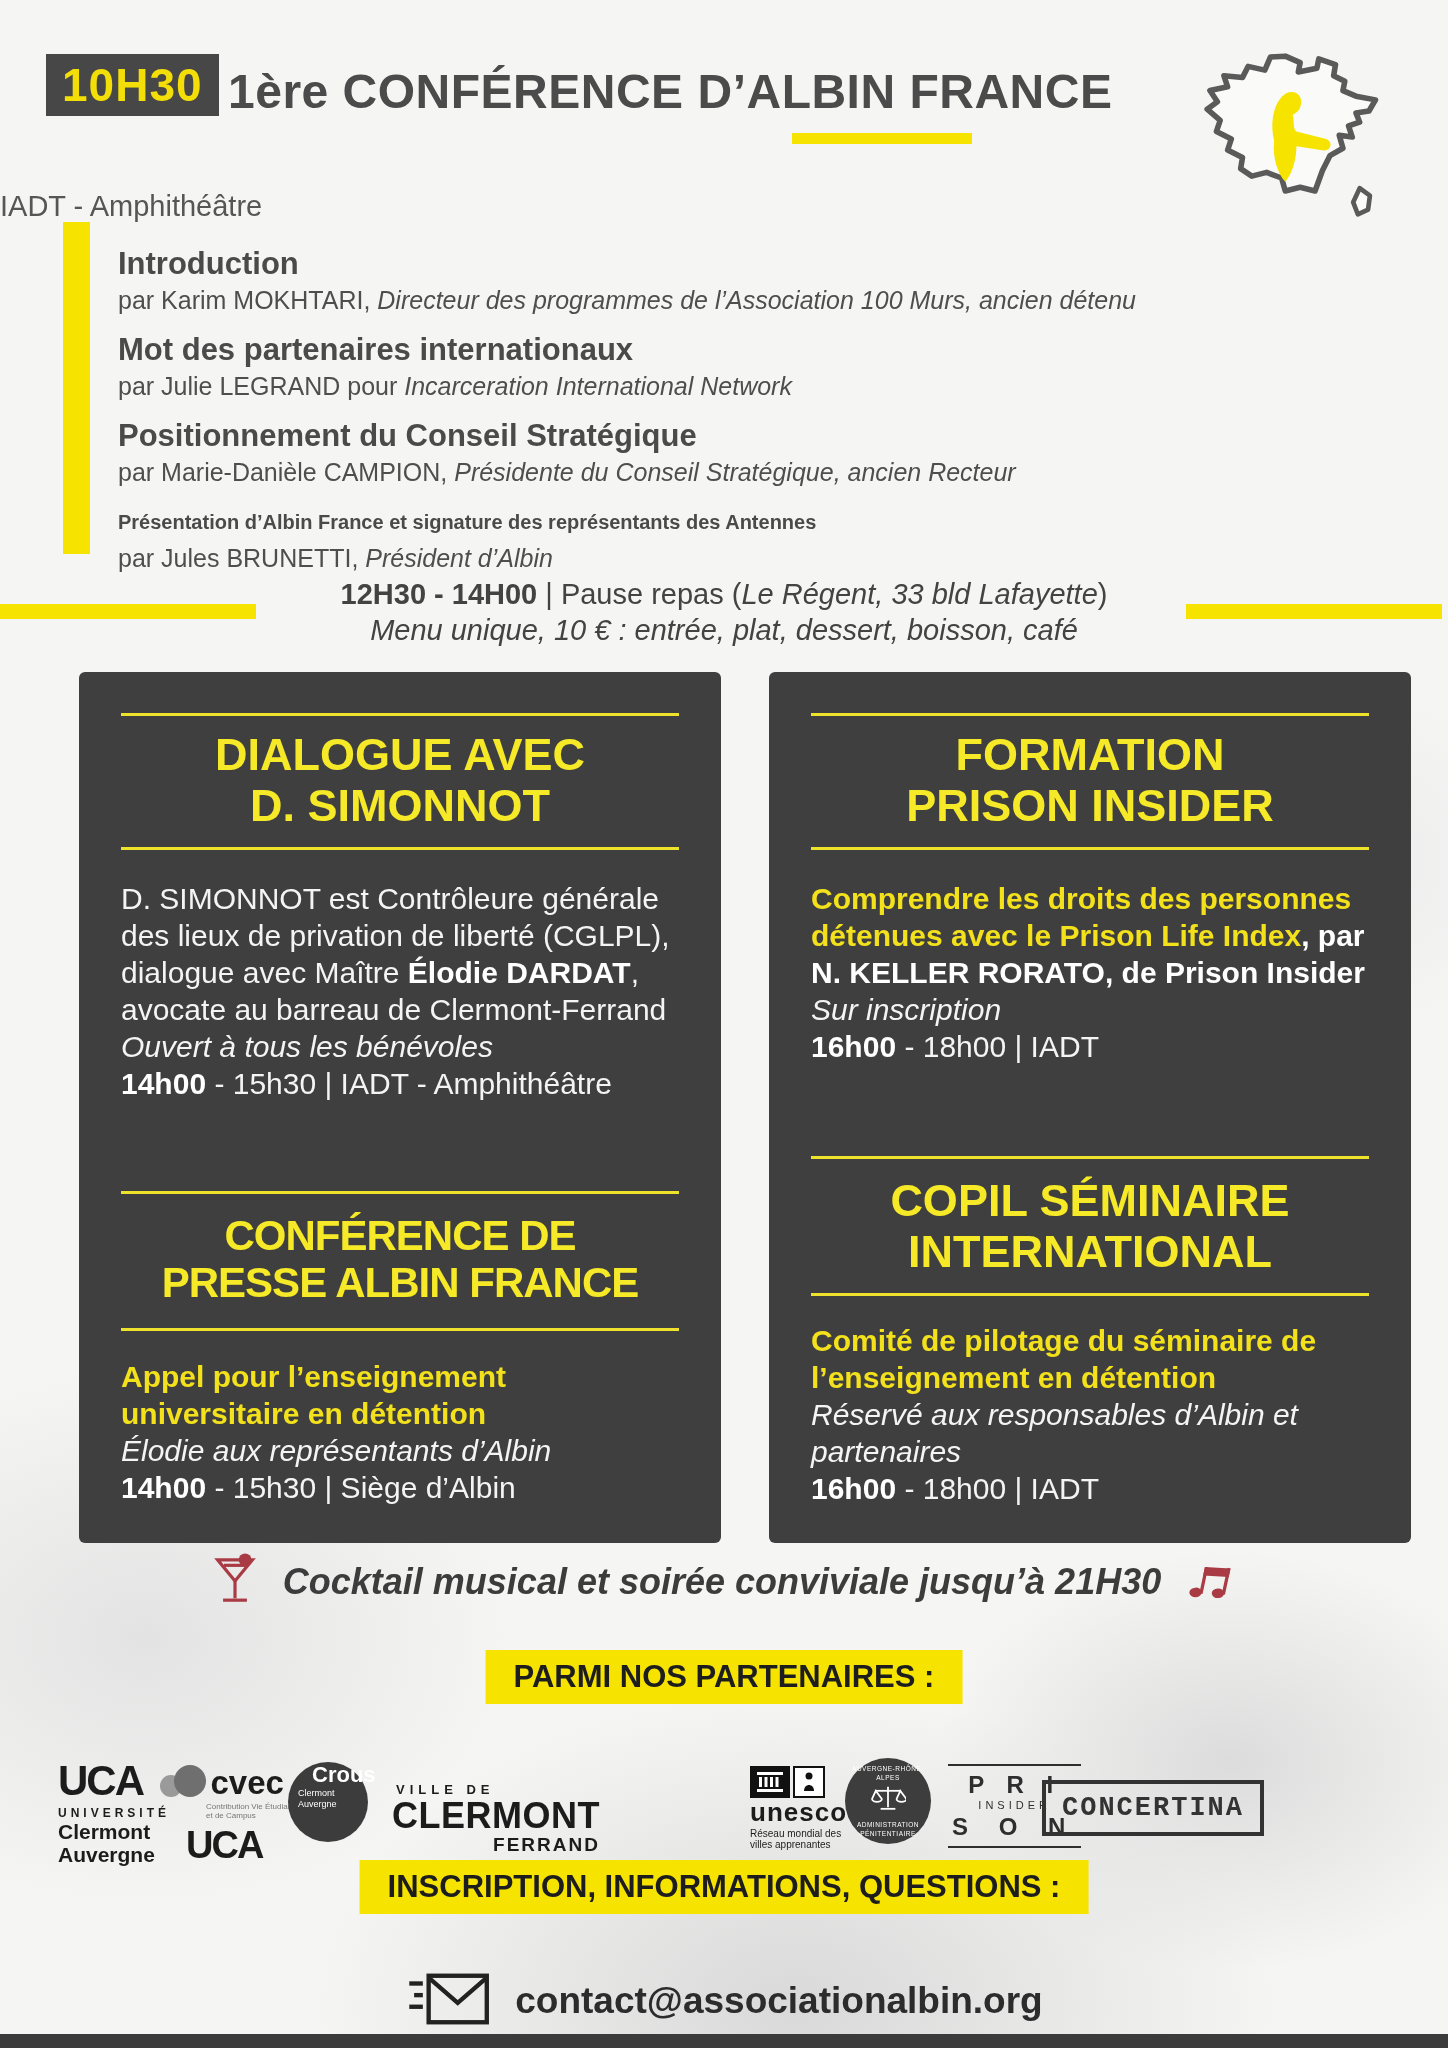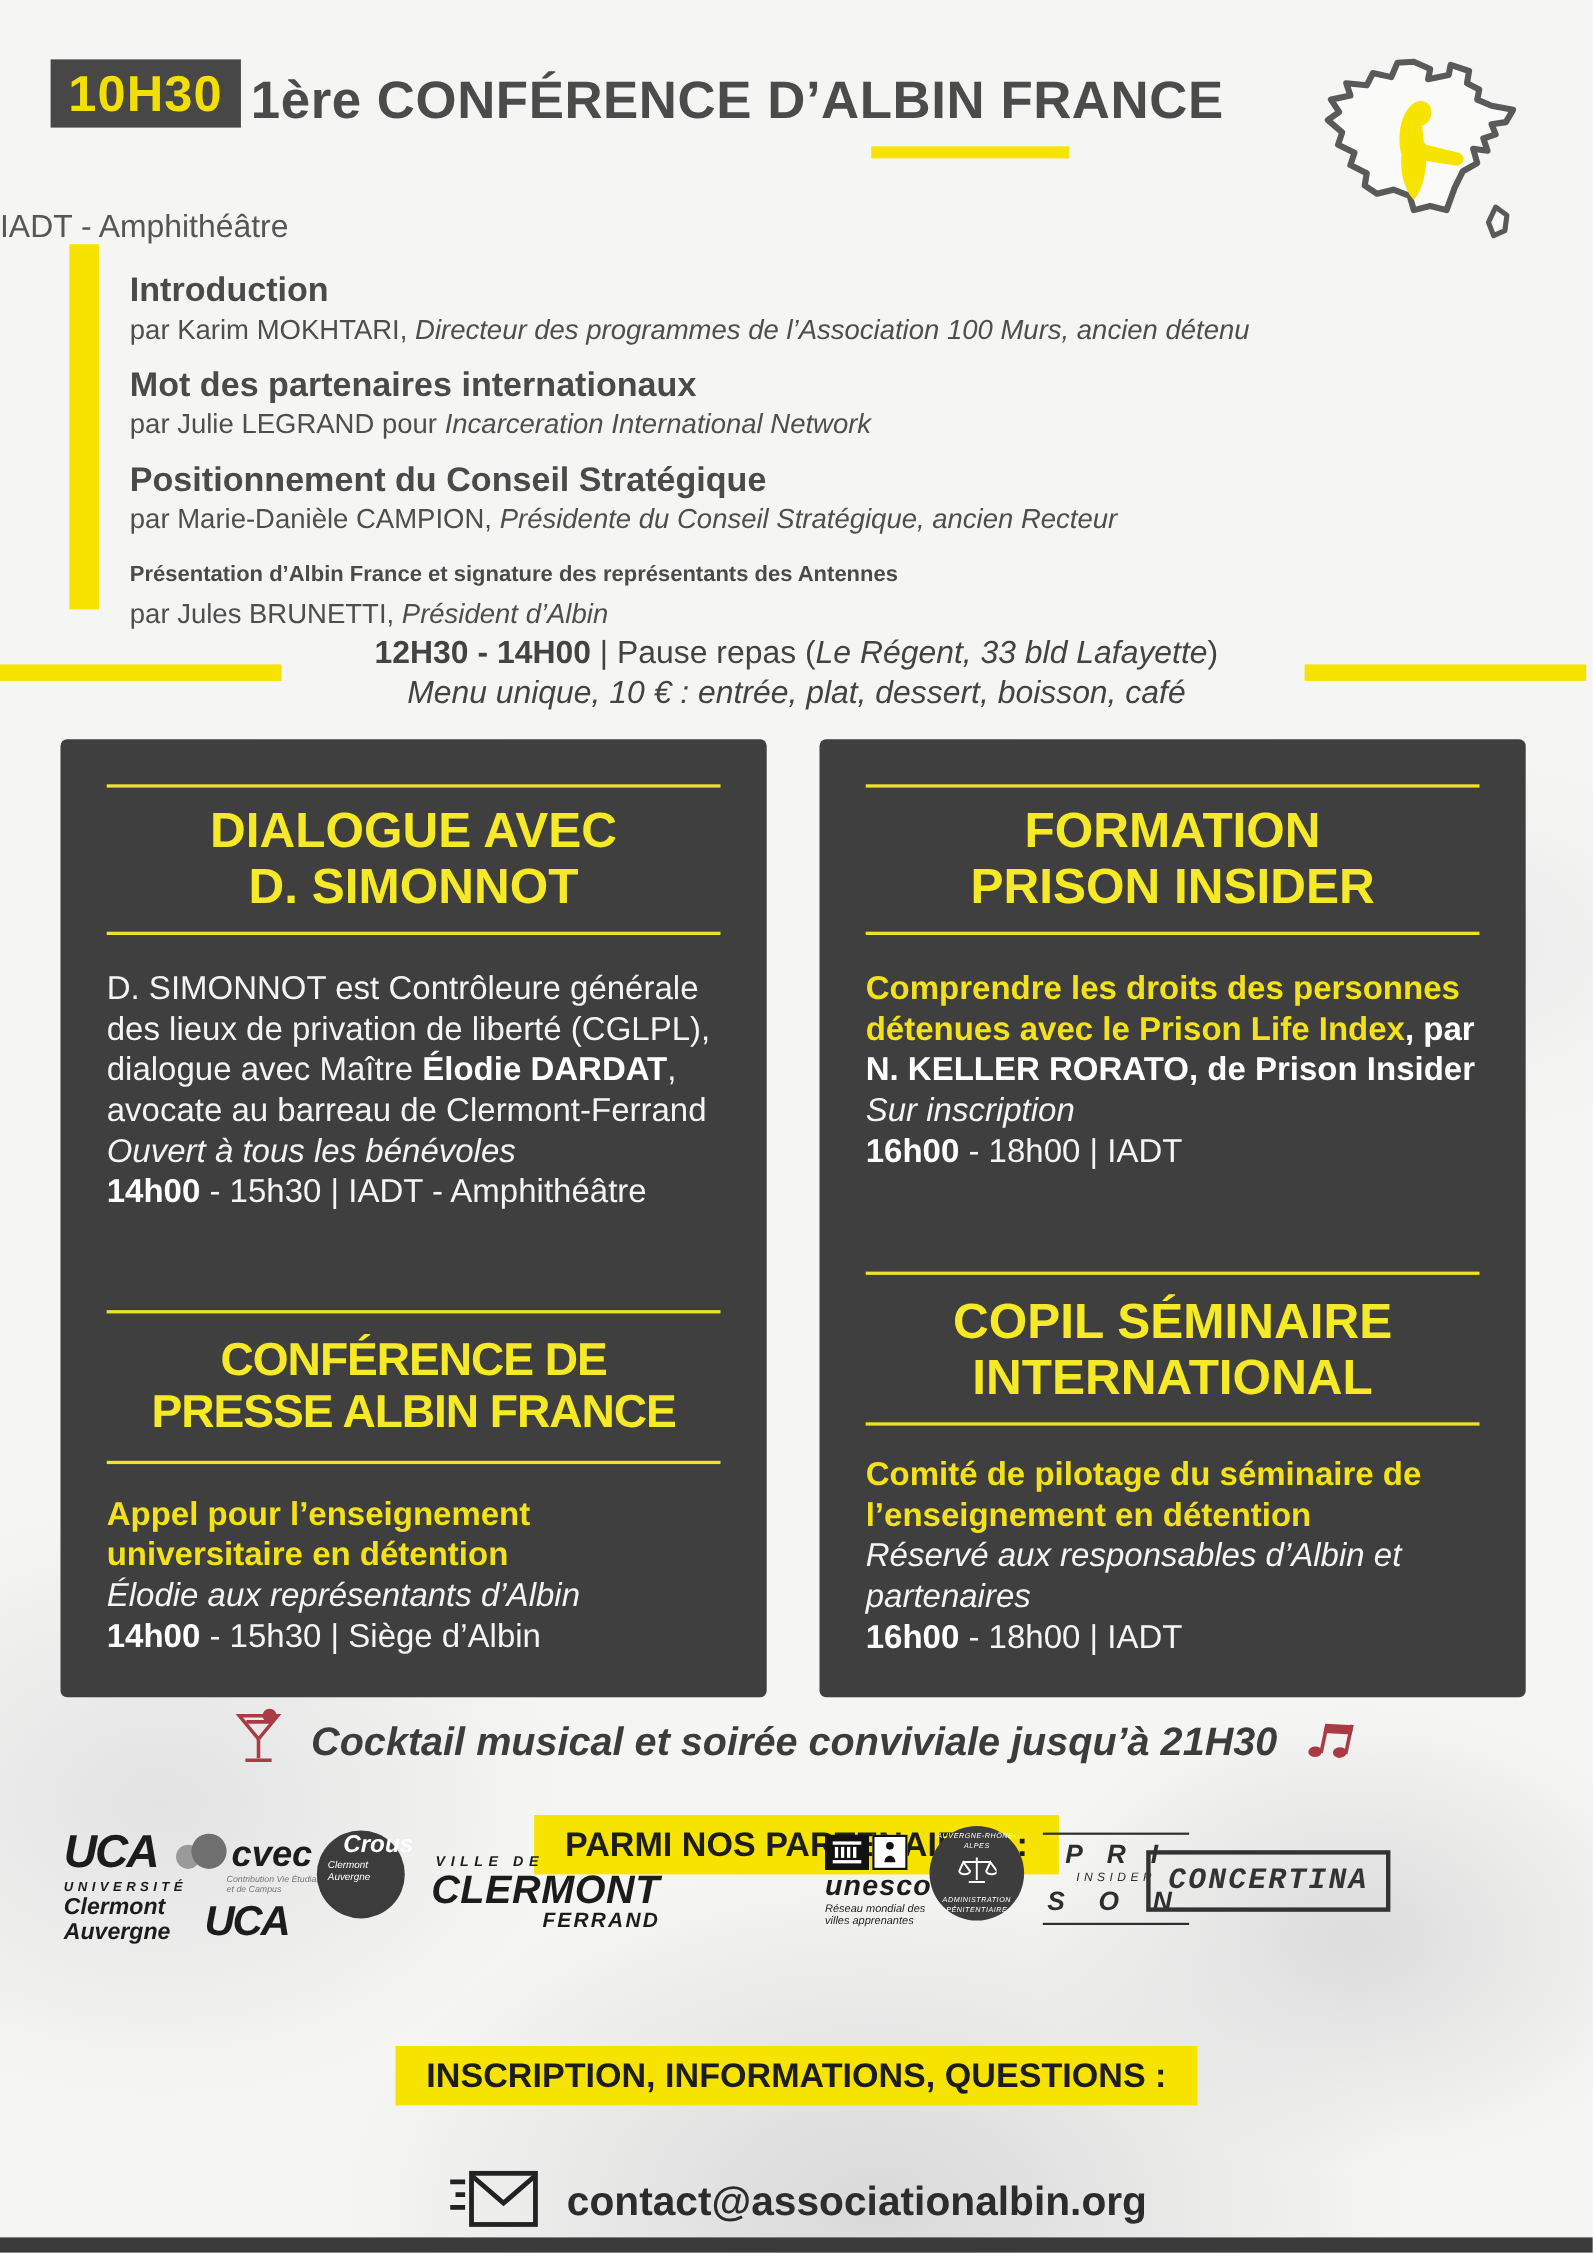--- a/index.html
+++ b/index.html
@@ -32,42 +32,42 @@
   .agenda-item p{margin:0;font-size:25px;line-height:30px;color:#4e4e4e;white-space:nowrap;}
   .agenda-item p em{font-style:italic;}
   
   .lunch{top:576px;left:0;width:100%;text-align:center;font-size:29px;color:#434343;line-height:1.25;}
   .lunch b{font-weight:bold;}
   .lunch .it{font-style:italic;}
   .lunch-bar{top:604px;width:256px;height:15px;background:#f6e400;}
   .lunch-bar.l{left:0;}
   .lunch-bar.r{right:6px;}
   
-  .panel{top:672px;width:642px;height:871px;background:#3f3f3f;border-radius:6px;}
+  .panel{top:672px;width:642px;height:871px;background:#3f3f3f;border-radius:6px;margin-left:24px;}
   .panel.left{left:55px;}
   .panel.right{left:745px;}
   .rule{left:42px;right:42px;height:3px;background:#eee22b;}
   .ptitle{left:16px;right:16px;text-align:center;color:#f6e927;font-weight:bold;
     font-size:45px;line-height:1.13;}
   .ptitle.cond{font-size:42px;letter-spacing:-1px;}
   .pbody{left:42px;right:34px;font-size:30px;line-height:37px;color:#f4f4f4;}
   .pbody p{margin:0;}
   .yb{color:#f3e11c;font-weight:bold;}
   .wb{color:#ffffff;font-weight:bold;}
   .wi{font-style:italic;}
   
   .evening{top:1552px;left:0;width:100%;display:flex;justify-content:center;
     align-items:center;gap:26px;}
   .evening-text{font-size:36px;font-weight:bold;font-style:italic;color:#3c3c3c;}
   
   .band{left:50%;transform:translateX(-50%);background:#f6e400;color:#1d1d1d;
     font-weight:bold;font-size:31px;padding:9px 28px;white-space:nowrap;}
   .partners-heading{top:1650px;}
   .contact-heading{top:1860px;}
-  .logos{top:1660px;left:0;width:1276px;height:116px;color:#1c1c1c;font-style:italic;}
+  .logos{top:1758px;left:0;width:1276px;height:116px;color:#1c1c1c;}
   .logo{position:absolute;}
   .uca-glyph{font-weight:900;font-size:42px;letter-spacing:-2px;line-height:1;}
   .uca .t1{font-size:12px;letter-spacing:4px;font-weight:bold;margin-top:4px;}
   .uca .t2,.uca .t3{font-size:21px;font-weight:bold;line-height:1.1;}
   .cvec .dots{display:inline-block;vertical-align:middle;}
   .dot1{display:inline-block;width:22px;height:22px;border-radius:50%;background:#9a9a9a;}
   .dot2{display:inline-block;width:32px;height:32px;border-radius:50%;background:#6f6f6f;margin-left:-8px;}
   .cvec .name{font-size:33px;font-weight:bold;vertical-align:middle;}
   .cvec .sub{font-size:8px;color:#777;line-height:1.15;margin-left:46px;}
   .cvec .uca-glyph{font-size:38px;margin-top:6px;margin-left:26px;}

